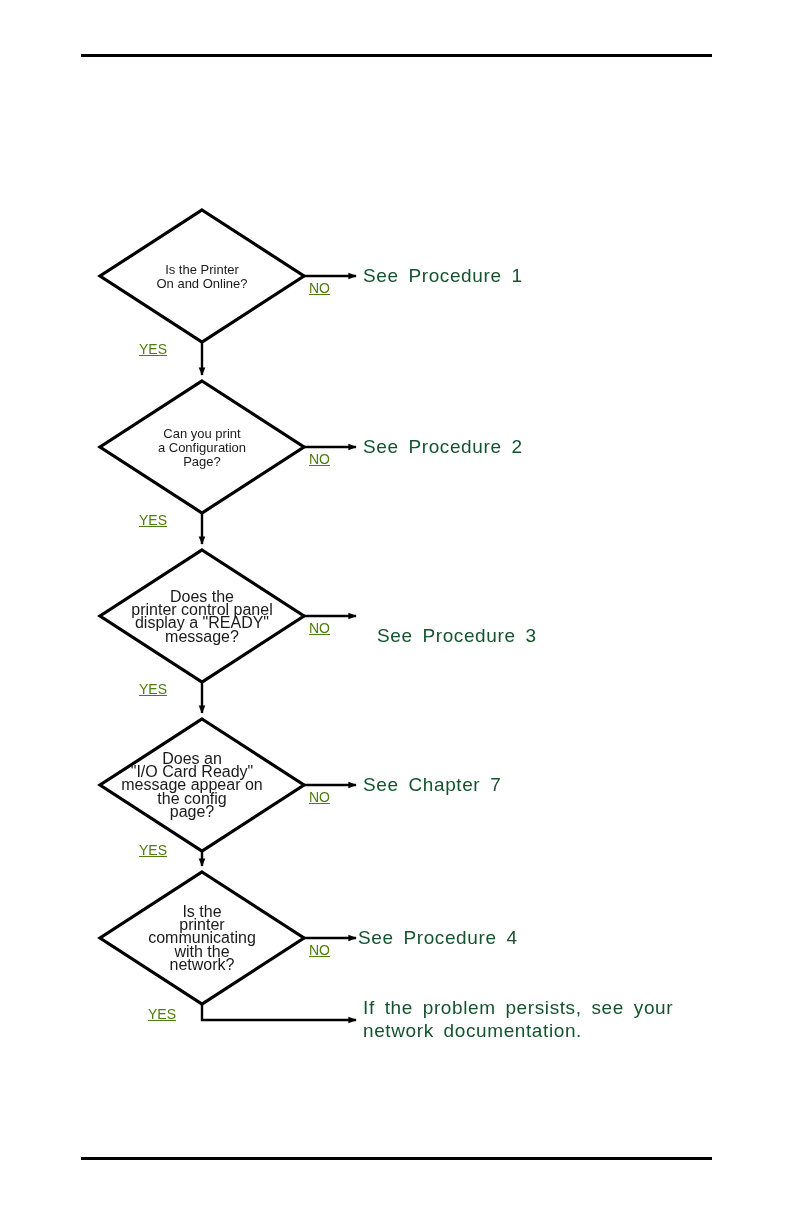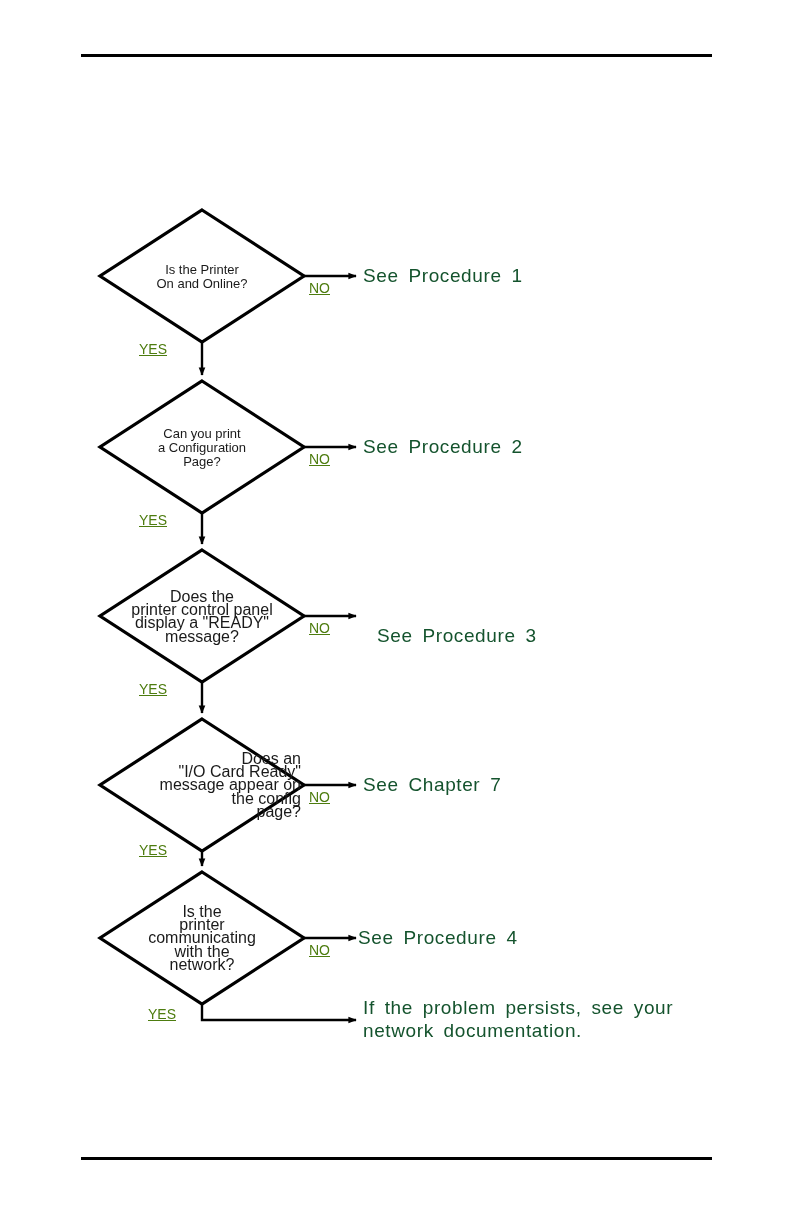--- a/index.html
+++ b/index.html
@@ -126,21 +126,21 @@
 
   <div class="dia-text" style="left:202px; top:448px; width:190px;">Can you print
 a Configuration
 Page?</div>
 
   <div class="dia-text small" style="left:202px; top:616px; width:190px;">Does the
 printer control panel
 display a "READY"
 message?</div>
 
-  <div class="dia-text small" style="left:206px; top:785px; width:190px;text-align:right;">Does an
+  <div class="dia-text small" style="left:192px; top:785px; width:190px;">Does an
 "I/O Card Ready"
 message appear on
 the config
 page?</div>
 
   <div class="dia-text small" style="left:202px; top:938px; width:190px;">Is the
 printer
 communicating
 with the
 network?</div>

